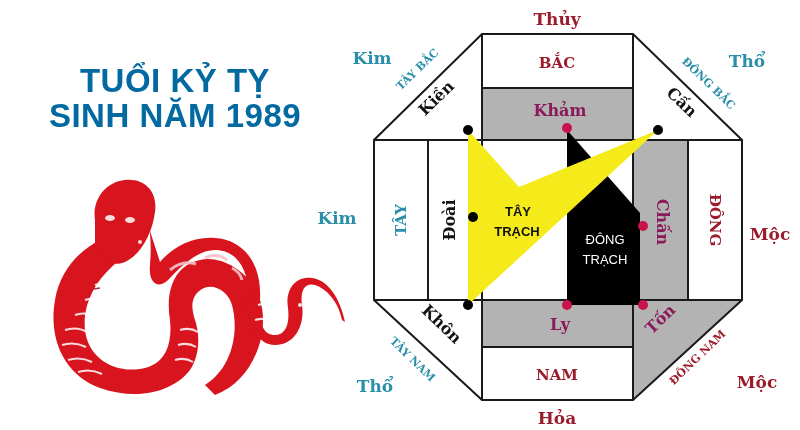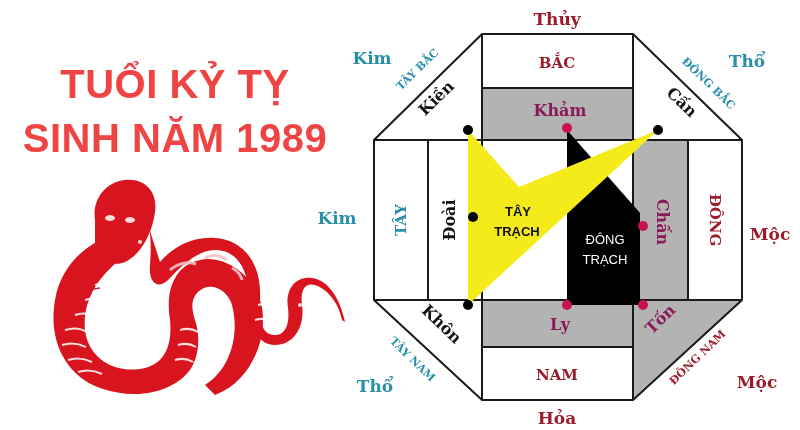--- a/index.html
+++ b/index.html
@@ -1,26 +1,26 @@
 <!DOCTYPE html>
 <html><head>
 <meta charset="utf-8">
 <style>
   html, body { margin:0; padding:0; }
   body { width:800px; height:430px; background:#ffffff; position:relative; overflow:hidden; font-family:"DejaVu Serif", serif; }
-  .title { position:absolute; left:0; width:350px; text-align:center; font-family:"Liberation Sans", sans-serif; font-weight:bold; font-size:40px; color:#ef4444; letter-spacing:0.5px; }
+  .title { position:absolute; left:0; width:350px; text-align:center; font-family:"Liberation Sans", sans-serif; font-weight:bold; font-size:33px; color:#0369a1; letter-spacing:0.5px; }
   #diagram { position:absolute; left:0; top:0; }
   .lbl { font-family:"DejaVu Serif", serif; font-weight:bold; }
   .sans { font-family:"Liberation Sans", sans-serif; font-weight:bold; }
 </style>
 </head>
 <body>
 
 <div class="title" style="top:62px;">TUỔI KỶ TỴ</div>
-<div class="title" style="top:116px;">SINH NĂM 1989</div>
+<div class="title" style="top:97px;">SINH NĂM 1989</div>
 
 <svg id="diagram" width="800" height="430" viewBox="0 0 800 430" xmlns="http://www.w3.org/2000/svg">
 
   <g>
 
     <path d="M100 288 Q 85 290 70 296 M70 296 l-8 -2 M70 296 l-6 4" stroke="#9b3a3a" stroke-width="1.3" fill="none"></path>
 
     <path d="M100 240 C 80 250, 60 270, 55 300 C 48 340, 65 375, 100 388 C 140 402, 175 390, 190 370 C 200 355, 200 335, 195 320 C 192 310, 190 300, 198 292 C 210 280, 228 290, 232 305 C 240 335, 230 370, 205 385 L 215 395 C 255 380, 270 330, 260 300 C 250 270, 220 255, 200 260 C 175 265, 165 290, 170 320 C 172 340, 168 362, 145 368 C 115 375, 88 358, 85 330 C 82 300, 100 275, 120 260 C 140 245, 150 225, 145 200 Z" fill="#d8141e"></path>
 
     <path d="M140 200 C 150 215, 152 240, 150 265 C 148 285, 160 290, 170 278 C 185 262, 200 250, 215 250 C 240 250, 250 275, 248 300 C 246 325, 258 345, 275 345 C 295 345, 305 325, 302 305 C 300 290, 305 282, 315 285 C 325 288, 338 300, 342 320 L 345 322 C 340 298, 328 280, 312 278 C 295 276, 285 290, 288 308 C 290 325, 285 335, 275 335 C 262 335, 258 320, 260 300 C 262 265, 245 240, 215 238 C 190 236, 170 250, 160 262 Z" fill="#d8141e"></path>

